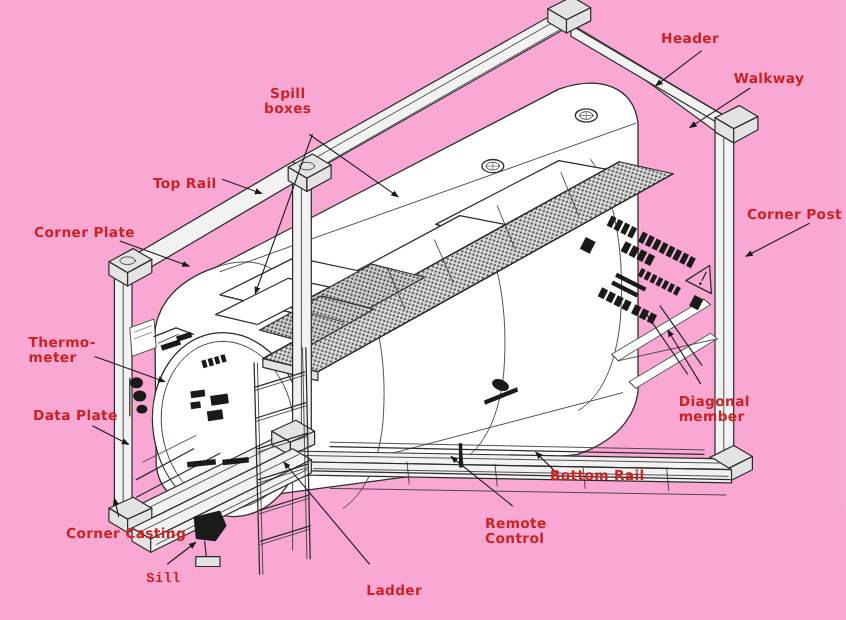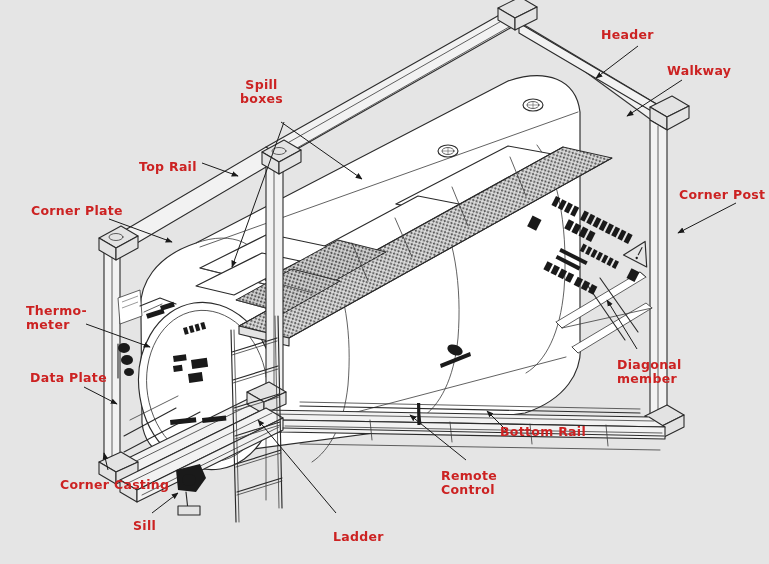--- a/index.html
+++ b/index.html
@@ -10,21 +10,21 @@
   body {
     width: 769px;
     height: 564px;
     overflow: hidden;
     font-family: "DejaVu Sans", sans-serif;
   }
   #diagram-root {
     position: relative;
     width: 769px;
     height: 564px;
-    background: #e5e5e5;
+    background: #f9a8d4;
   }
   svg#tank-svg {
     position: absolute;
     top: 0; left: 0;
     width: 769px;
     height: 564px;
   }
   
   .ln      { fill: none; stroke: #2b2b2b; stroke-width: 1.15; stroke-linejoin: round; stroke-linecap: round; }
   .ln-thin { fill: none; stroke: #3a3a3a; stroke-width: 0.8;  stroke-linejoin: round; stroke-linecap: round; }
@@ -409,16 +409,16 @@
   <div class="callout" style="left:679px; top:188px;">Corner Post</div>
   <div class="callout" style="left:26px;  top:304px;">Thermo-
 meter</div>
   <div class="callout" style="left:14px;  top:371px;margin-left:16px;">Data Plate</div>
   <div class="callout" style="left:617px; top:358px;">Diagonal
 member</div>
   <div class="callout" style="left:500px; top:425px;">Bottom Rail</div>
   <div class="callout" style="left:441px; top:469px;">Remote
 Control</div>
   <div class="callout" style="left:20px;  top:478px;margin-left:40px;">Corner Casting</div>
-  <div class="callout" style="left:133px; top:519px;">Sill</div>
+  <div class="callout" style="left:133px; top:519px;font-family:Liberation Mono, monospace;">Sill</div>
   <div class="callout" style="left:333px; top:530px;">Ladder</div>
 
 </div>
 
 </body></html>

